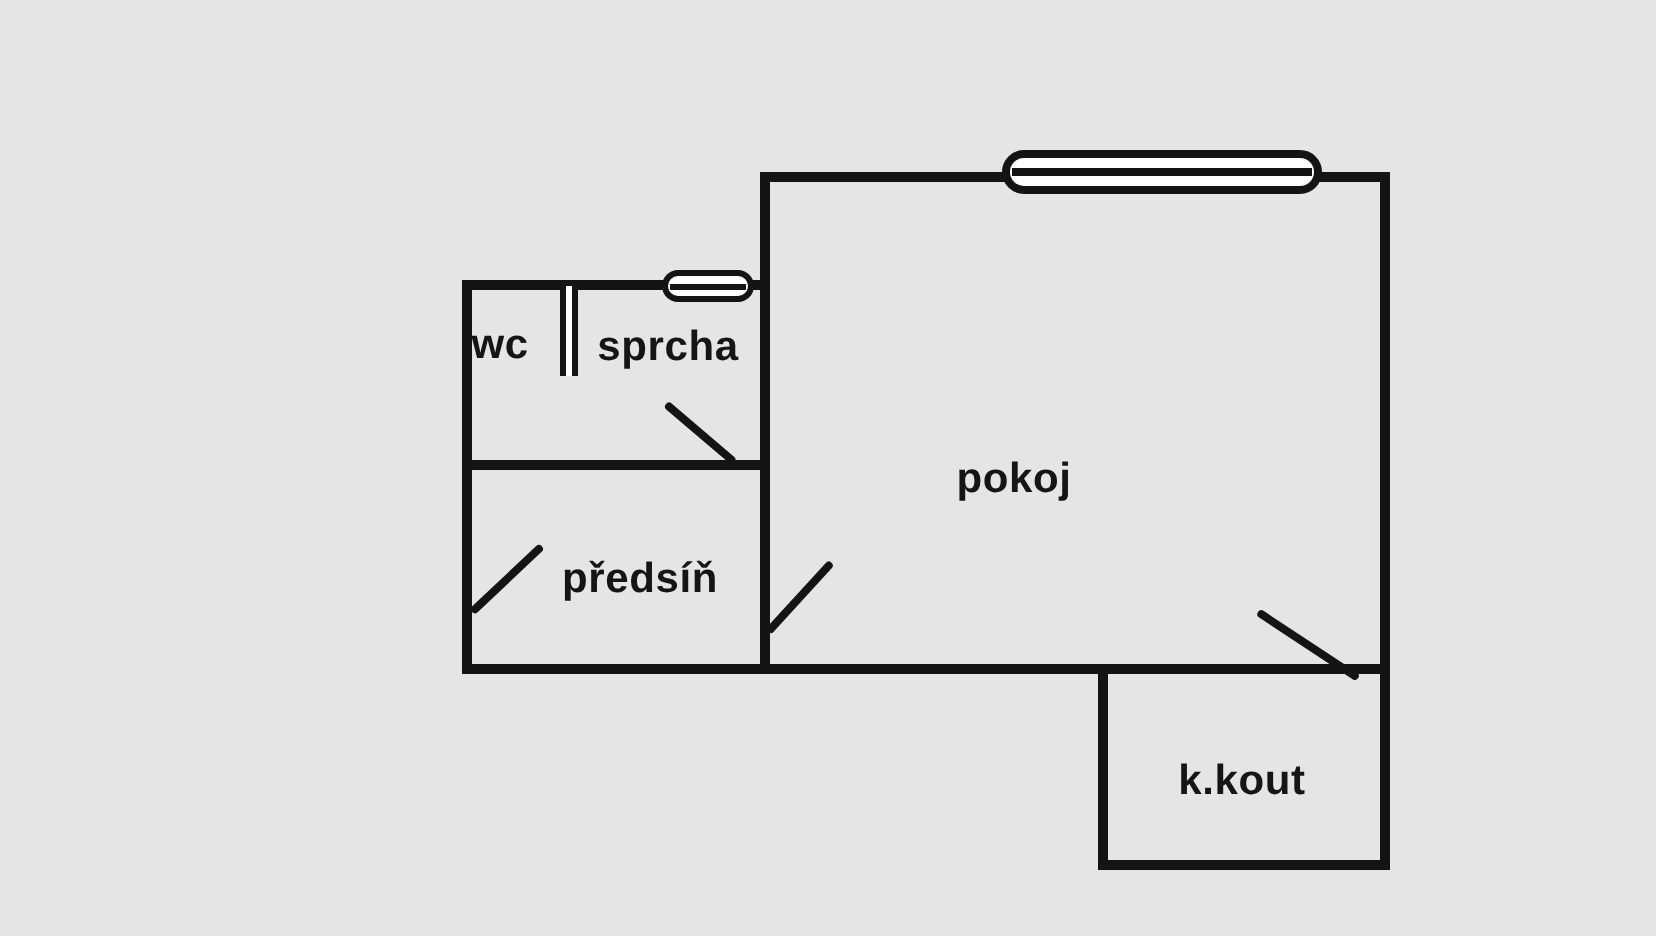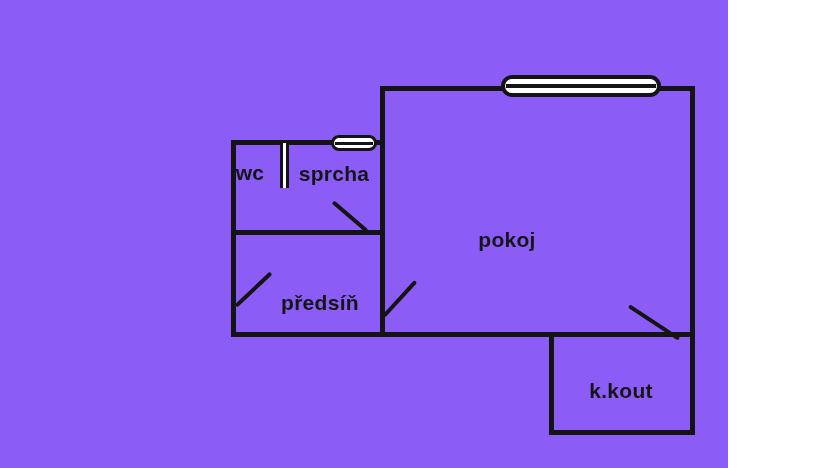--- a/index.html
+++ b/index.html
@@ -52,21 +52,21 @@
     font-weight: 700;
     font-size: 21px;
     letter-spacing: 0.3px;
     color: #151515;
     white-space: nowrap;
   }
 </style>
 </head>
 <body>
 
-<div id="floorplan-canvas" style="width: 728px; height: 468px; background: #8b5cf6; --ink: #141414;">
+<div id="floorplan-canvas" style="width: 828px; height: 468px; background: #e5e5e5; --ink: #141414;">
     <div class="wall" style="left: 231px; top: 140px; width: 5px; height: 197px;"></div>
     <div class="wall" style="left: 231px; top: 140px; width: 151px; height: 5px;"></div>
     <div class="wall" style="left: 231px; top: 230px; width: 151px; height: 5px;"></div>
     <div class="wall" style="left: 231px; top: 332px; width: 464px; height: 5px;"></div>
     <div class="wall" style="left: 380px; top: 86px; width: 5px; height: 251px;"></div>
     <div class="wall" style="left: 380px; top: 86px; width: 315px; height: 5px;"></div>
     <div class="wall" style="left: 690px; top: 86px; width: 5px; height: 349px;"></div>
     <div class="wall" style="left: 549px; top: 332px; width: 5px; height: 103px;"></div>
     <div class="wall" style="left: 549px; top: 430px; width: 146px; height: 5px;"></div>
     <div class="partition" style="left: 280px; top: 143px; width: 9px; height: 45px;"></div>
@@ -76,15 +76,15 @@
     <div class="window" style="left: 331px; top: 135px; width: 46px; height: 16px; border-width: 3px; border-radius: 8px;">
       <div class="pane" style="height: 3px; margin-top: -1.5px;"></div>
     </div>
     <div class="door-swing" style="left: 333px; top: 200px; width: 44.6878px; transform: rotate(40.4622deg);"></div>
     <div class="door-swing" style="left: 236px; top: 304px; width: 48.1041px; transform: rotate(-43.3153deg);"></div>
     <div class="door-swing" style="left: 384px; top: 314px; width: 47.4236px; transform: rotate(-47.5638deg);"></div>
     <div class="door-swing" style="left: 629px; top: 304px; width: 59.9083px; transform: rotate(33.4248deg);"></div>
     <div class="room-label" style="left: 250px; top: 173px;">wc</div>
     <div class="room-label" style="left: 334px; top: 174px;">sprcha</div>
     <div class="room-label" style="left: 507px; top: 208px; margin-top: 32px;">pokoj</div>
-    <div class="room-label" style="left: 320px; top: 303px;">předsíň</div>
+    <div class="room-label" style="left: 320px; top: 290px;">předsíň</div>
     <div class="room-label" style="left: 621px; top: 391px; text-align: center;">k.kout</div>
   </div>
 
 </body></html>

